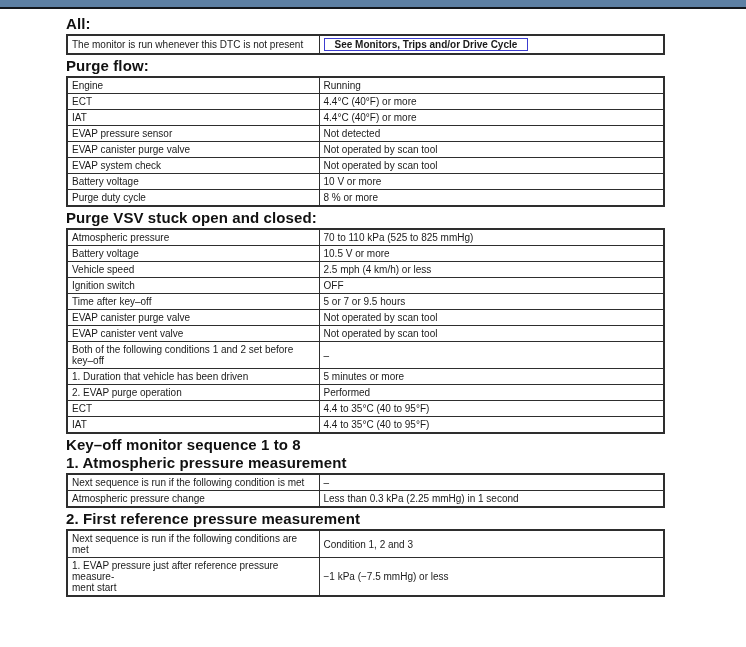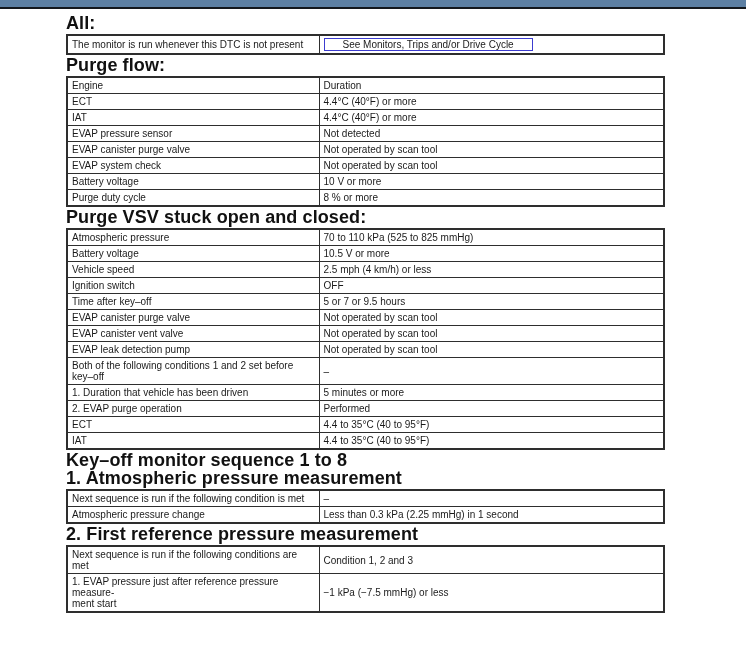--- a/index.html
+++ b/index.html
@@ -14,21 +14,21 @@
   .topbar {
     height: 7px;
     width: 746px;
     background: #5d80a4;
     border-bottom: 2px solid #14181d;
   }
   .content {
     padding: 4px 83px 0 66px;
   }
   .sec-heading {
-    font-size: 18px;
+    font-size: 15px;
     font-weight: bold;
     color: #111111;
     margin: 3px 0 3px 0;
     line-height: 15px;
     letter-spacing: 0.1px;
   }
   table.cond {
     border-collapse: collapse;
     table-layout: fixed;
     width: 597px;
@@ -43,24 +43,25 @@
     color: #1a1a1a;
     vertical-align: middle;
     white-space: pre-line;
     overflow: hidden;
   }
   col.c1 { width: 252px; }
   col.c2 { width: 345px; }
   .link-box {
     display: inline-block;
     border: 1px solid #3c3ccf;
-    padding: 0 18px;
+    padding: 0 10px;
     line-height: 11px;
     color: #1a1a1a;
     cursor: pointer;
+    font-weight: bold;
   }
 </style>
 </head>
 <body>
 
 <div class="topbar"></div>
 
 <div class="content">
 
   <div class="sec-heading">All:</div>
@@ -81,21 +82,21 @@
   <div class="sec-heading">Purge flow:</div>
 
   <table class="cond">
     <colgroup>
         <col class="c1">
         <col class="c2">
       </colgroup>
     <tbody>
       <tr>
         <td>Engine</td>
-        <td>Duration</td>
+        <td>Running</td>
       </tr>
       <tr>
         <td>ECT</td>
         <td>4.4°C (40°F) or more</td>
       </tr>
       <tr>
         <td>IAT</td>
         <td>4.4°C (40°F) or more</td>
       </tr>
       <tr>
@@ -148,24 +149,20 @@
       <tr>
         <td>Time after key–off</td>
         <td>5 or 7 or 9.5 hours</td>
       </tr>
       <tr>
         <td>EVAP canister purge valve</td>
         <td>Not operated by scan tool</td>
       </tr>
       <tr>
         <td>EVAP canister vent valve</td>
-        <td>Not operated by scan tool</td>
-      </tr>
-      <tr>
-        <td>EVAP leak detection pump</td>
         <td>Not operated by scan tool</td>
       </tr>
       <tr>
         <td>Both of the following conditions 1 and 2 set before key–off</td>
         <td>–</td>
       </tr>
       <tr>
         <td>1. Duration that vehicle has been driven</td>
         <td>5 minutes or more</td>
       </tr>

